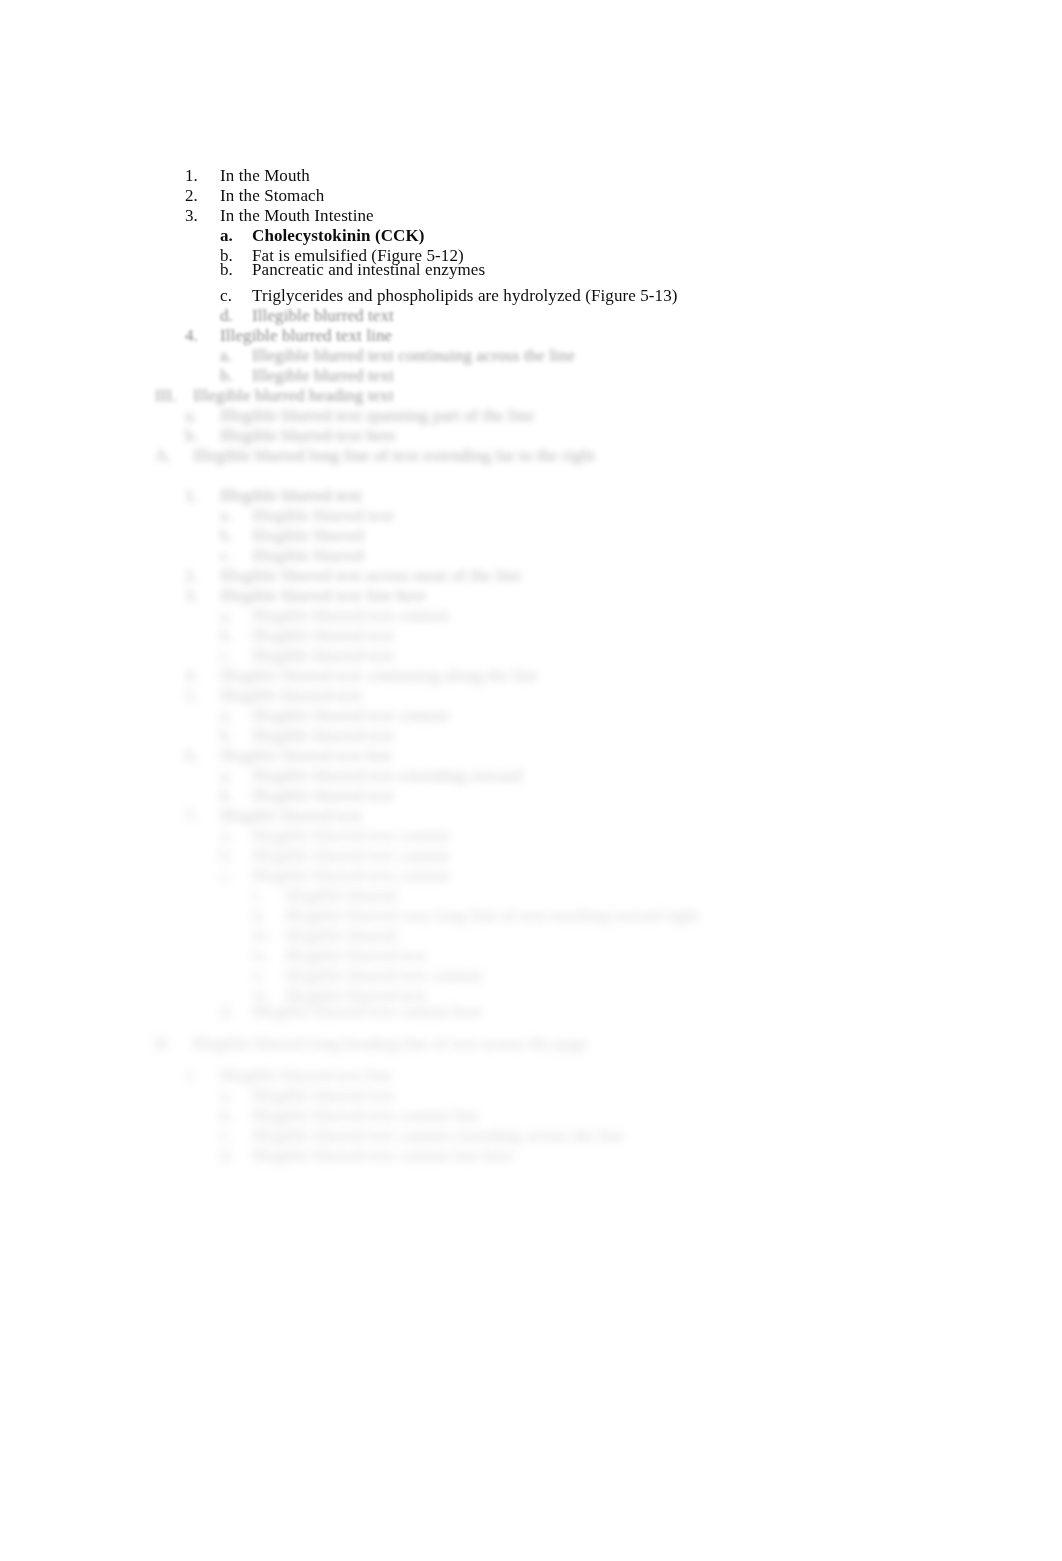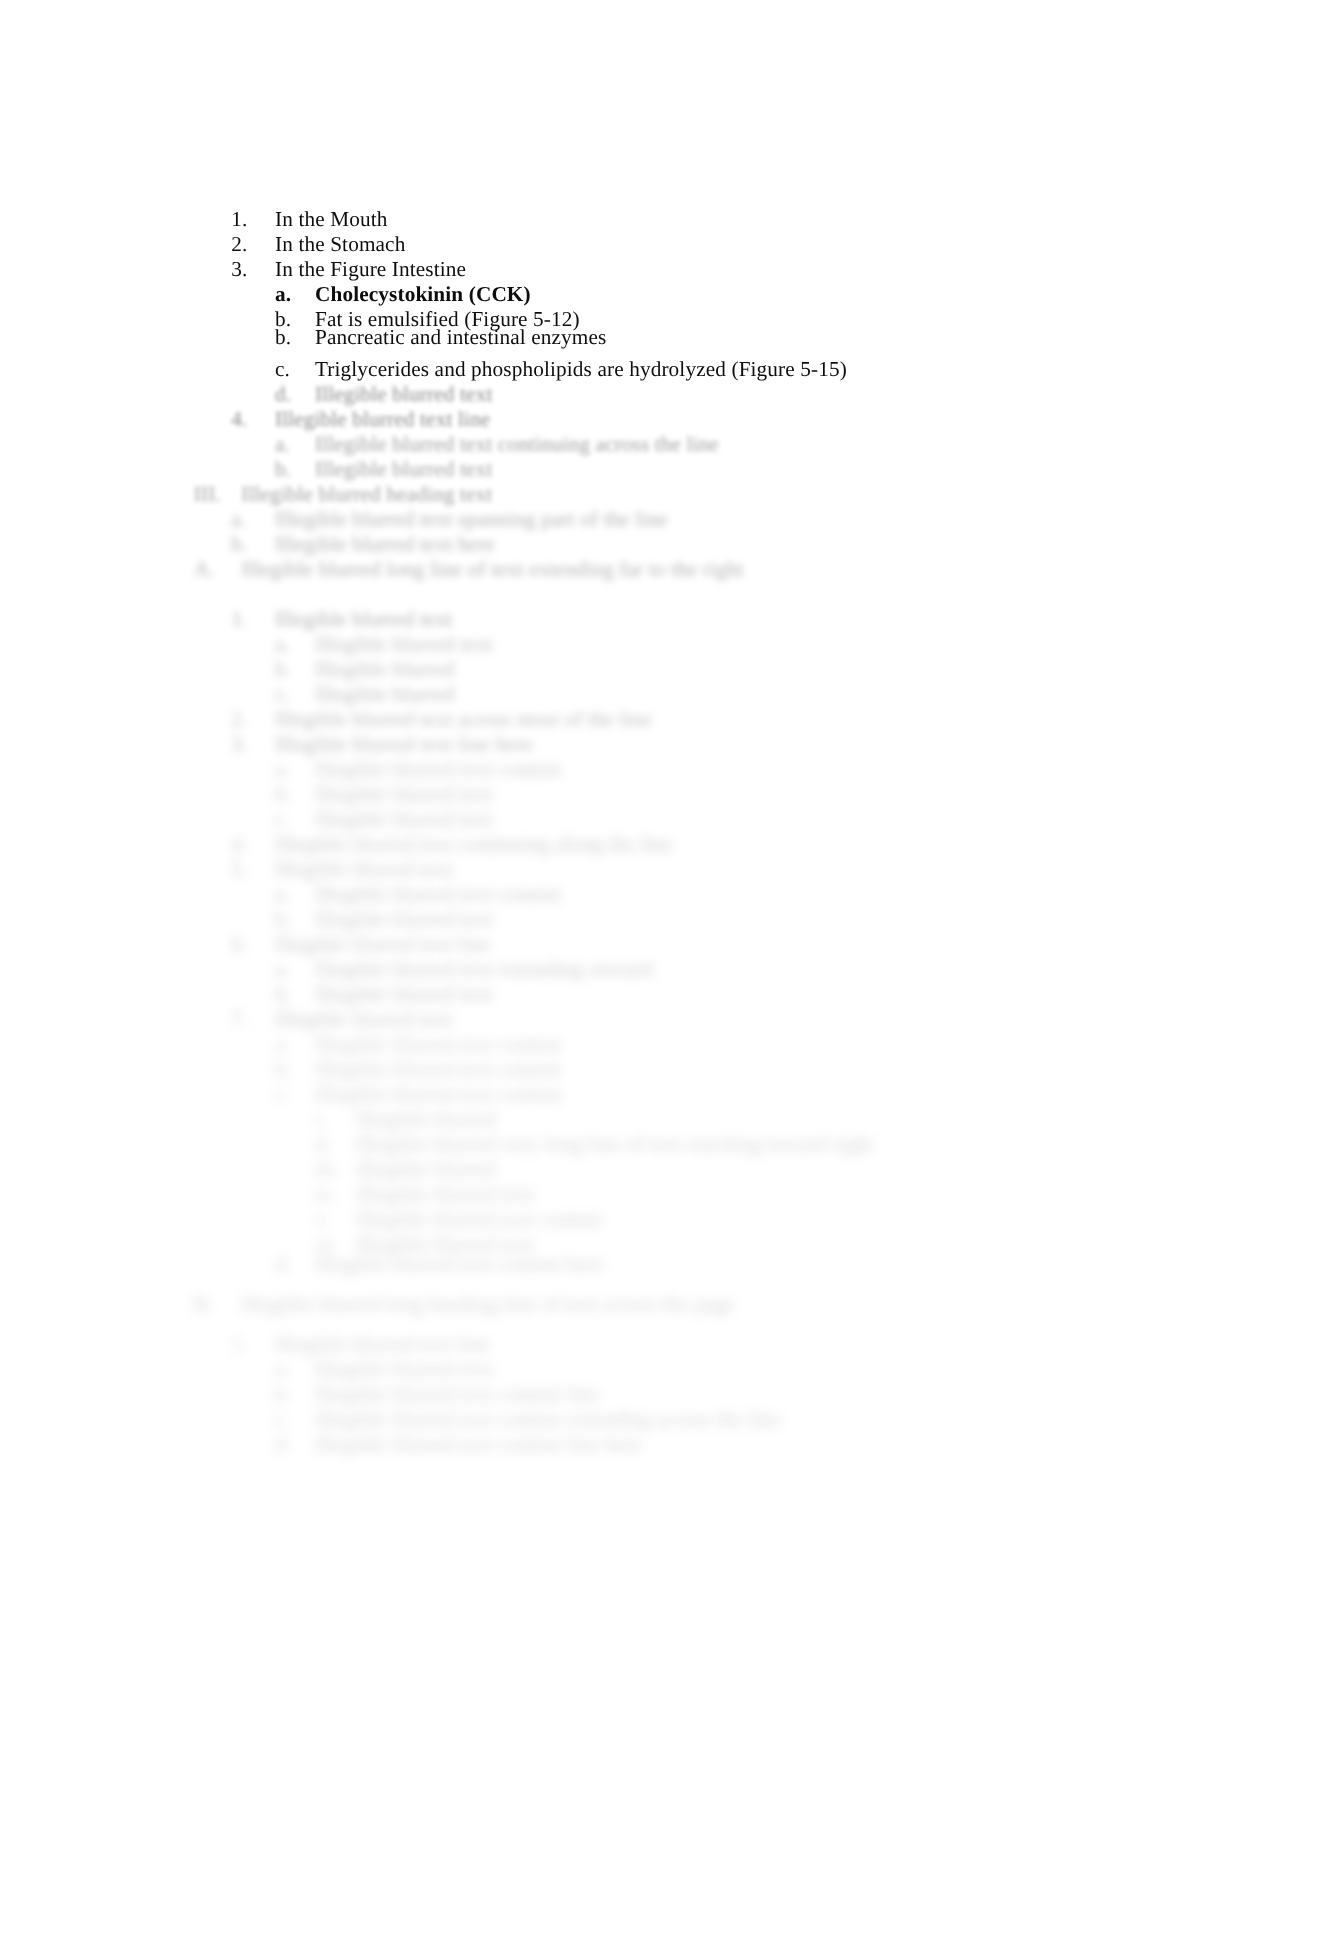--- a/index.html
+++ b/index.html
@@ -56,25 +56,25 @@
   .b1 .marker { filter: blur(0.2px); }
   .b2 .marker { filter: blur(0.4px); }
 </style>
 </head>
 <body>
 
 <div id="page">
   <div id="lines-root">
       <div class="doc-line lvl-1 sharp" style="top: 126px;"><span class="marker">1.</span><span class="ltext">In the Mouth</span></div>
       <div class="doc-line lvl-1 sharp" style="top: 146px; font-family: Liberation Serif, serif;"><span class="marker">2.</span><span class="ltext">In the Stomach</span></div>
-      <div class="doc-line lvl-1 sharp" style="top: 166px;"><span class="marker">3.</span><span class="ltext">In the Figure Intestine</span></div>
+      <div class="doc-line lvl-1 sharp" style="top: 166px;"><span class="marker">3.</span><span class="ltext">In the Mouth Intestine</span></div>
       <div class="doc-line lvl-2 sharp" style="top: 186px; font-weight: bold;"><span class="marker">a.</span><span class="ltext">Cholecystokinin (CCK)</span></div>
       <div class="doc-line lvl-2 sharp" style="top: 206px; text-decoration: underline;"><span class="marker">b.</span><span class="ltext">Fat is emulsified (Figure 5-12)</span></div>
       <div class="doc-line lvl-2 sharp" style="top: 220px;"><span class="marker">b.</span><span class="ltext">Pancreatic and intestinal enzymes</span></div>
-      <div class="doc-line lvl-2 sharp" style="top: 246px;"><span class="marker">c.</span><span class="ltext">Triglycerides and phospholipids are hydrolyzed (Figure 5-15)</span></div>
+      <div class="doc-line lvl-2 sharp" style="top: 246px;"><span class="marker">c.</span><span class="ltext">Triglycerides and phospholipids are hydrolyzed (Figure 5-13)</span></div>
       <div class="doc-line lvl-2 b1" style="top: 266px;"><span class="marker">d.</span><span class="ltext">Illegible blurred text</span></div>
       <div class="doc-line lvl-1 b1" style="top: 286px;"><span class="marker">4.</span><span class="ltext">Illegible blurred text line</span></div>
       <div class="doc-line lvl-2 b2" style="top: 306px;"><span class="marker">a.</span><span class="ltext">Illegible blurred text continuing across the line</span></div>
       <div class="doc-line lvl-2 b2" style="top: 326px;"><span class="marker">b.</span><span class="ltext">Illegible blurred text</span></div>
       <div class="doc-line lvl-0 b2" style="top: 346px;"><span class="marker">III.</span><span class="ltext">Illegible blurred heading text</span></div>
       <div class="doc-line lvl-1 b3" style="top: 366px;"><span class="marker">a.</span><span class="ltext">Illegible blurred text spanning part of the line</span></div>
       <div class="doc-line lvl-1 b3" style="top: 386px;"><span class="marker">b.</span><span class="ltext">Illegible blurred text here</span></div>
       <div class="doc-line lvl-0 b3" style="top: 406px;"><span class="marker">A.</span><span class="ltext">Illegible blurred long line of text extending far to the right</span></div>
       <div class="doc-line lvl-1 b3" style="top: 446px;"><span class="marker">1.</span><span class="ltext">Illegible blurred text</span></div>
       <div class="doc-line lvl-2 b4" style="top: 466px;"><span class="marker">a.</span><span class="ltext">Illegible blurred text</span></div>

